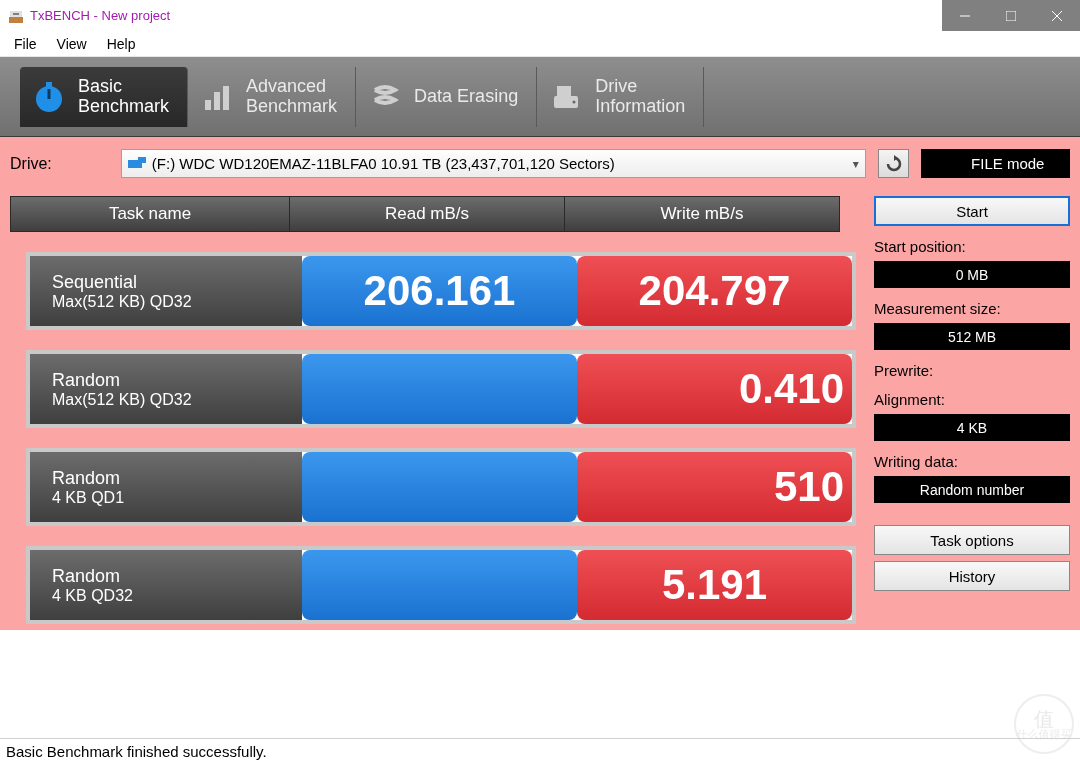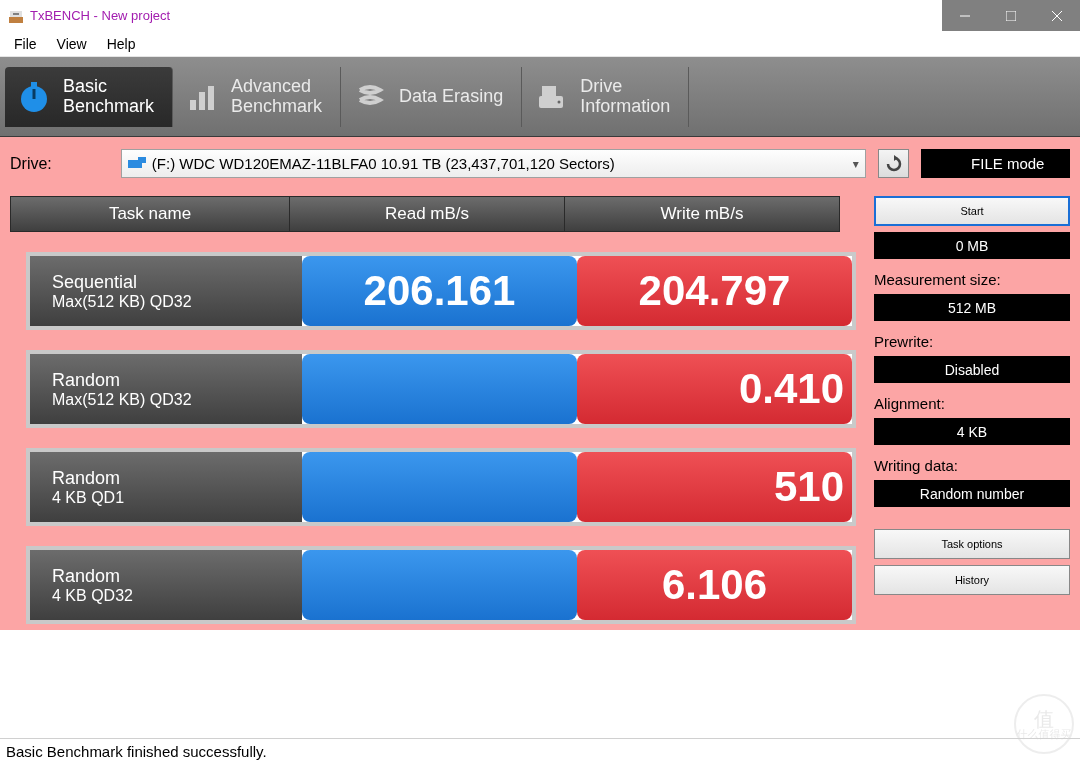--- a/index.html
+++ b/index.html
@@ -14,21 +14,21 @@
   .winbtn { width: 46px; height: 31px; display:flex; align-items:center; justify-content:center; color:#fff; }
   .winbtn.min, .winbtn.max { background:#808080; }
   .winbtn.close { background:#808080; }
   .winbtn svg { display:block; }
 
   
   .menubar { height: 26px; background: #fff; display: flex; align-items: center; padding: 0 4px; border-bottom:1px solid #e5e5e5;}
   .menubar .mi { padding: 2px 10px; font-size: 14px; color:#000; }
 
   
-  .tabs { height: 80px; background: linear-gradient(#8e8e8e,#707070); display:flex; align-items:center; padding:0 5px; border-bottom:1px solid #3a3a3a;}
+  .tabs { height: 80px; background: linear-gradient(#8e8e8e,#707070); display:flex; align-items:center; padding:0 20px; border-bottom:1px solid #3a3a3a;}
   .tab { height: 60px; display:flex; align-items:center; padding:0 18px 0 10px; color:#eaeaea; font-size:18px; border-right:1px solid #5a5a5a;}
   .tab .ticon { width:38px; height:38px; margin-right:10px; display:flex; align-items:center; justify-content:center;}
   .tab.active { background: linear-gradient(#3b3b3b,#282828); color:#fff; border-radius:4px 4px 0 0;}
   .tab .ttext { line-height:1.1; font-size:18px; }
 
   
   .content { padding: 12px 10px 6px 10px; background:#fca5a5; }
 
   
   .driverow { display:flex; align-items:center; gap:12px; margin-bottom:18px;}
@@ -55,21 +55,21 @@
   .cell.task { flex:0 0 272px; background: linear-gradient(#6c6c6c,#3f3f3f); color:#fff; padding-left:22px; flex-direction:column; justify-content:center; align-items:flex-start; font-size:18px;}
   .cell.task .ln1 { font-weight:normal;}
   .cell.task .ln2 { font-size:16px;}
   .cell.num { flex:0 0 275px; align-items:center; justify-content:center; font-size:42px; font-weight:bold; color:#fff; font-family:"Arial Narrow","Segoe UI",Arial;border-radius:8px;}
   .cell.read { background: linear-gradient(#3b97ee,#1a72d0); }
   .cell.write { background: linear-gradient(#ef5055,#d42a32); }
   .cell.partial { align-items:center; position:relative;}
   .cell.partial .frag { position:absolute; right:8px; font-size:42px; font-weight:bold; color:#fff;}
 
   
-  .rbtn { height:30px; border:1px solid #888; background:linear-gradient(#f8f8f8,#e4e4e4); font-size:11px; display:flex; align-items:center; justify-content:center;}
+  .rbtn { height:30px; border:1px solid #888; background:linear-gradient(#f8f8f8,#e4e4e4); font-size:15px; display:flex; align-items:center; justify-content:center;}
   .rbtn.start { border:2px solid #1a6fd6; }
   .rlbl { font-size:15px; color:#000; margin-top:6px;}
   .rval { height:27px; background:#000; color:#fff; font-size:14px; display:flex; align-items:center; justify-content:center;}
 
   
   .status { position:absolute; left:0; right:0; bottom:0; height:26px; background:#fff; border-top:1px solid #d0d0d0; padding-left:6px; display:flex; align-items:center; font-size:15px;}
 
   
   .zoomwrap { position:absolute; pointer-events:none; }
 
@@ -224,31 +224,31 @@
           <span class="frag">510</span>
         </div>
       </div>
 
       <div class="row">
         <div class="cell task">
           <span class="ln1">Random</span>
           <span class="ln2">4 KB QD32</span>
         </div>
         <div class="cell num read"></div>
-        <div class="cell num write">6.106</div>
+        <div class="cell num write">5.191</div>
       </div>
     </div>
 
     <div class="rightcol">
       <div class="rbtn start">Start</div>
+      <div class="rlbl">Start position:</div>
       <div class="rval">0 MB</div>
       <div class="rlbl">Measurement size:</div>
       <div class="rval">512 MB</div>
       <div class="rlbl">Prewrite:</div>
-      <div class="rval">Disabled</div>
       <div class="rlbl">Alignment:</div>
       <div class="rval">4 KB</div>
       <div class="rlbl">Writing data:</div>
       <div class="rval">Random number</div>
       <div style="height:10px"></div>
       <div class="rbtn">Task options</div>
       <div class="rbtn">History</div>
     </div>
   </div>
 </div>

